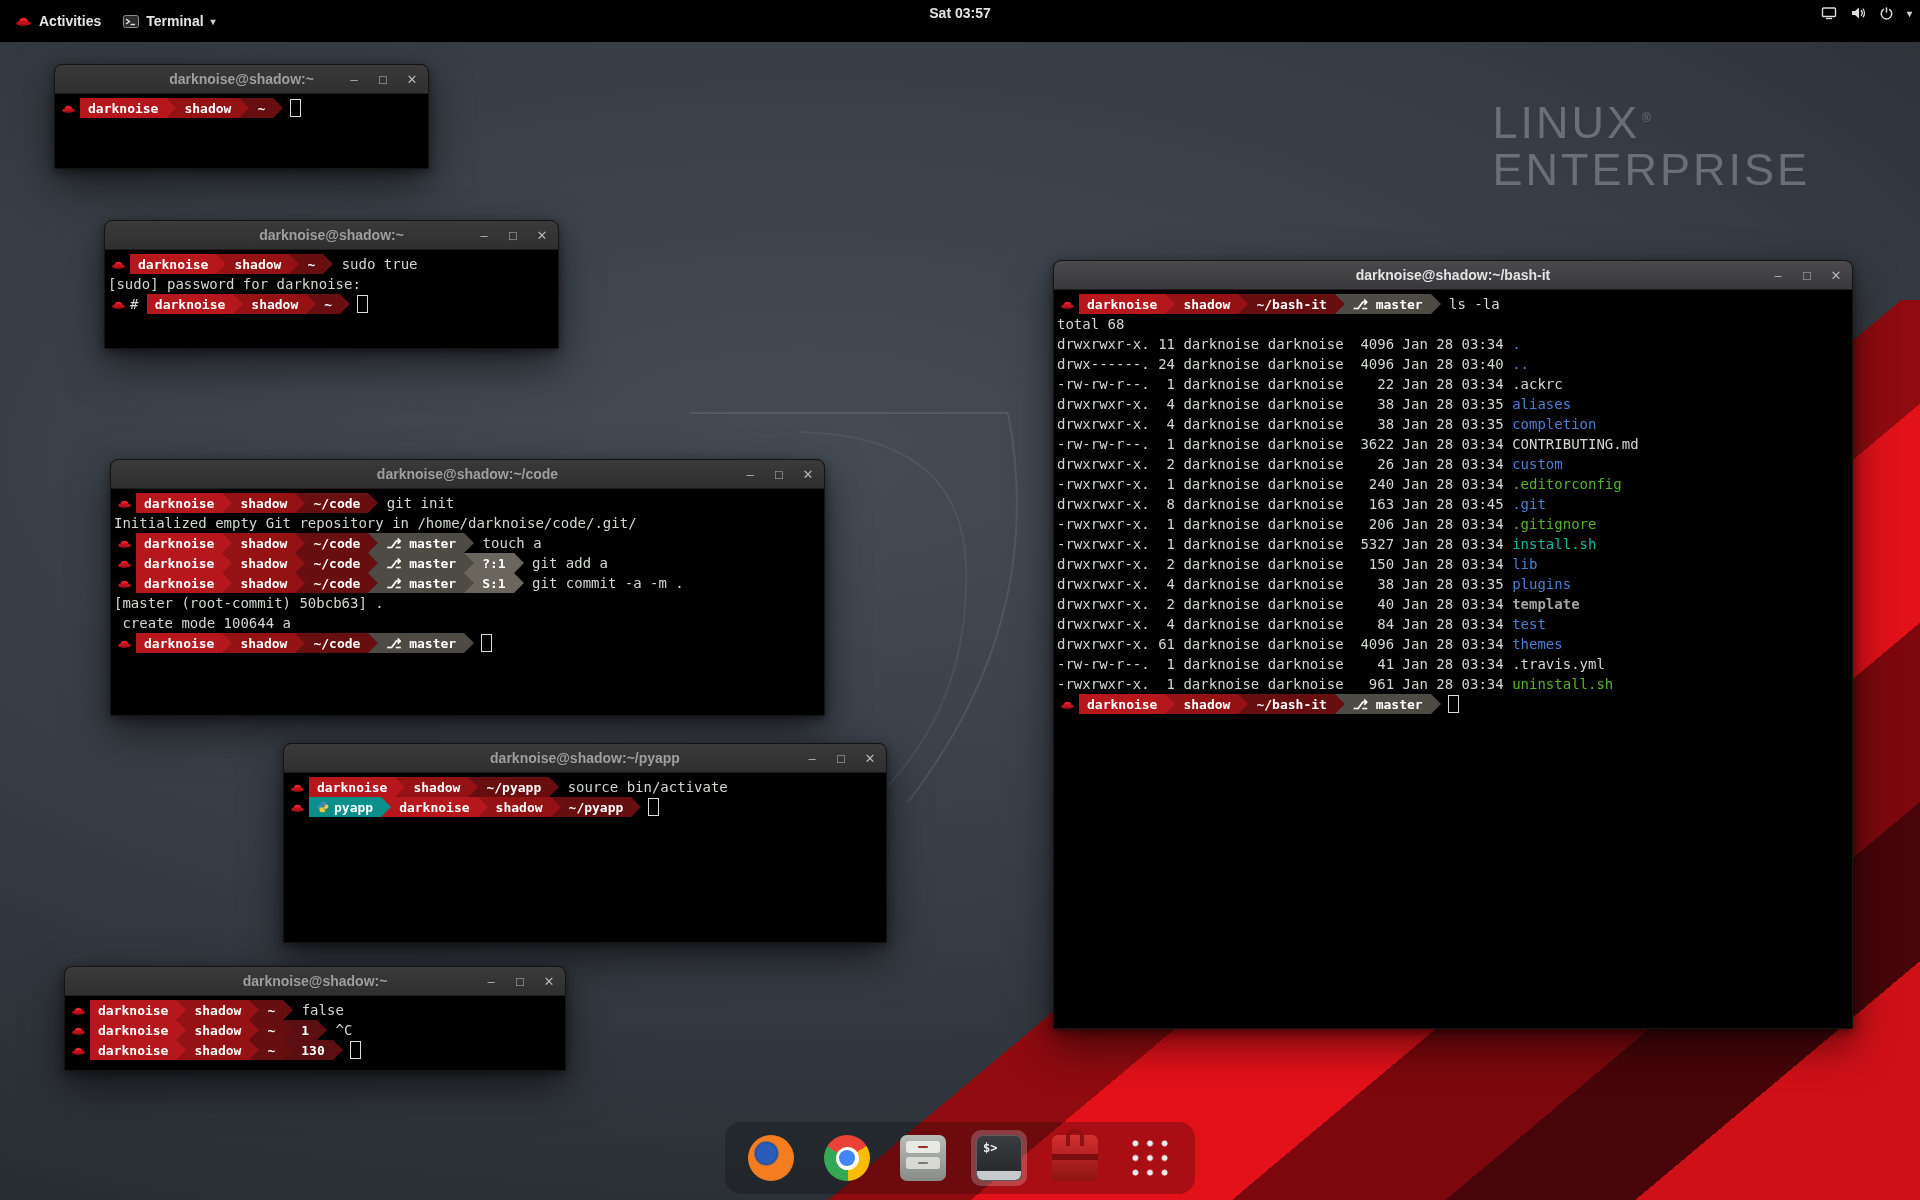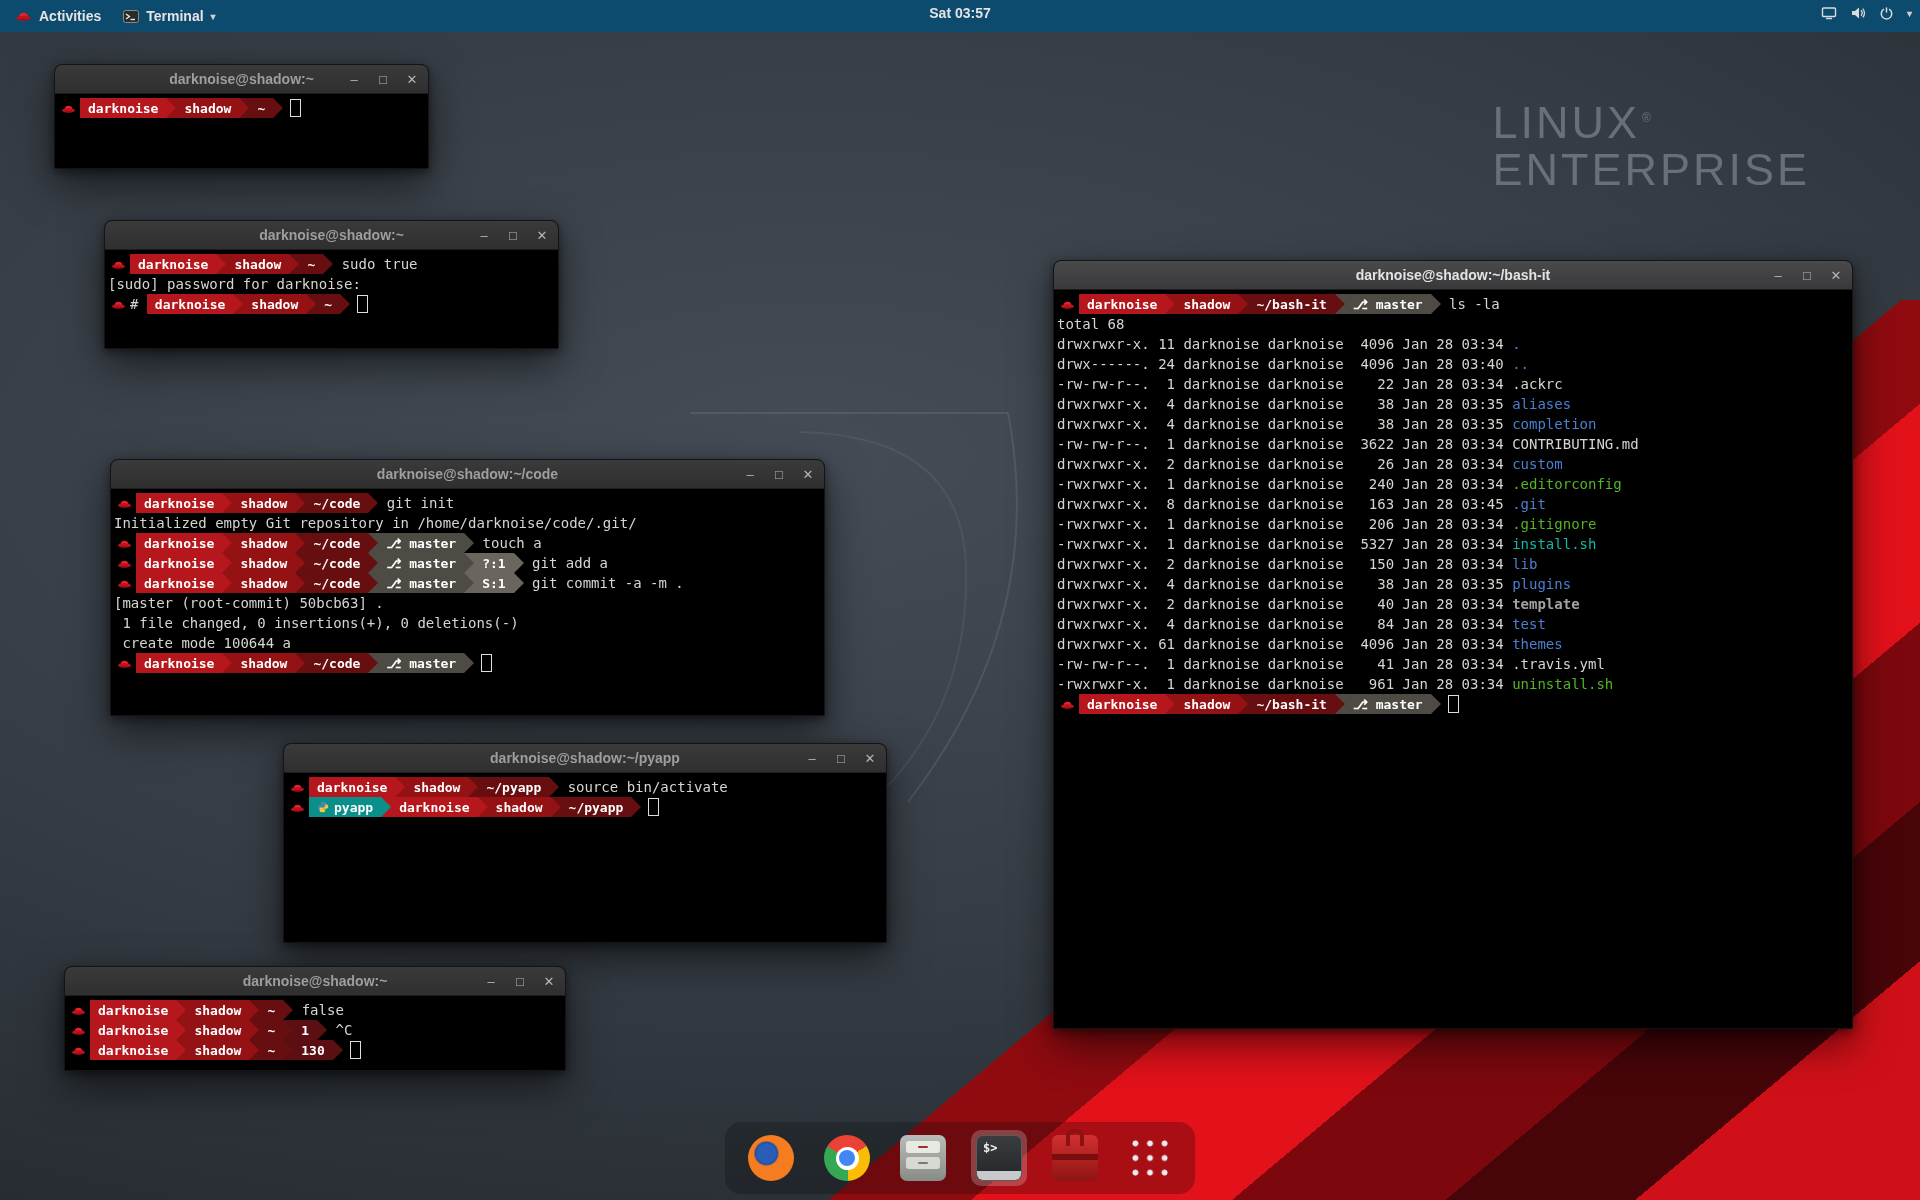--- a/index.html
+++ b/index.html
@@ -4,21 +4,21 @@
 <style>
   html,body{margin:0;padding:0;width:1920px;height:1200px;overflow:hidden;
     font-family:"Liberation Sans",sans-serif;background:#262b31;}
   #wallpaper{position:absolute;inset:0;
     background:radial-gradient(120% 90% at 42% 38%, #454c55 0%, #363c44 45%, #262b31 80%, #1e2228 100%);}
   #bg-lines{position:absolute;inset:0;z-index:1;pointer-events:none;}
   #stripes{position:absolute;right:0;bottom:0;width:1300px;height:900px;z-index:2;
     background:linear-gradient(140deg, rgba(0,0,0,0) 0 54%, #8f0b10 54% 60%, #e2111a 60% 71%,
       #7c080d 71% 80%, #470509 80% 88%, #d01018 88% 100%);}
   
-  #topbar{position:absolute;top:0;left:0;right:0;height:32px;background:#0c4a6e;z-index:60;
+  #topbar{position:absolute;top:0;left:0;right:0;height:42px;background:#000000;z-index:60;
     display:flex;align-items:center;color:#e4e4e4;font-size:14px;font-weight:600;}
   .tb-left{display:flex;align-items:center;height:100%;margin-left:4px;}
   .tb-item{display:flex;align-items:center;gap:7px;padding:0 11px;height:100%;}
   .tb-clock{position:absolute;left:50%;transform:translateX(-50%);top:0;height:26px;
     display:flex;align-items:center;}
   .tb-right{position:absolute;right:8px;top:0;height:26px;display:flex;align-items:center;gap:13px;}
   .tb-right svg{display:block;}
   .chev{font-size:10px;color:#cfcfcf;}
   
   #brand{position:absolute;top:100px;right:110px;z-index:3;color:#868d94;opacity:.62;}
@@ -210,21 +210,20 @@
               <path d="M4.5 9 Q5 3.2 10 3.2 Q15 3.2 15.5 9 Z" fill="#e8222c"></path>
               <ellipse cx="10" cy="9.6" rx="8.6" ry="3" fill="#c0121c"></ellipse>
               <path d="M1.4 9.6 Q10 13.8 18.6 9.6 Q10 11.9 1.4 9.6 Z" fill="#8c0a10"></path>
             </svg></span><span class="seg" style="background: rgb(181, 23, 29);">darknoise</span><span class="sep" style="border-left-color: rgb(181, 23, 29); background: rgb(148, 17, 20);"></span><span class="seg" style="background: rgb(148, 17, 20);">shadow</span><span class="sep" style="border-left-color: rgb(148, 17, 20); background: rgb(102, 14, 16);"></span><span class="seg" style="background: rgb(102, 14, 16);">~/code</span><span class="sep" style="border-left-color: rgb(102, 14, 16); background: rgb(78, 74, 68);"></span><span class="seg" style="background: rgb(78, 74, 68);">⎇ master</span><span class="sep" style="border-left-color: rgb(78, 74, 68); background: rgb(106, 101, 93);"></span><span class="seg" style="background: rgb(106, 101, 93);">?:1</span><span class="sep" style="border-left-color: rgb(106, 101, 93); background: transparent;"></span><span class="ttext"> git add a</span></div>
         <div class="tline"><span class="picon"><svg viewBox="0 0 20 14" width="15" height="11">
               <path d="M4.5 9 Q5 3.2 10 3.2 Q15 3.2 15.5 9 Z" fill="#e8222c"></path>
               <ellipse cx="10" cy="9.6" rx="8.6" ry="3" fill="#c0121c"></ellipse>
               <path d="M1.4 9.6 Q10 13.8 18.6 9.6 Q10 11.9 1.4 9.6 Z" fill="#8c0a10"></path>
             </svg></span><span class="seg" style="background: rgb(181, 23, 29);">darknoise</span><span class="sep" style="border-left-color: rgb(181, 23, 29); background: rgb(148, 17, 20);"></span><span class="seg" style="background: rgb(148, 17, 20);">shadow</span><span class="sep" style="border-left-color: rgb(148, 17, 20); background: rgb(102, 14, 16);"></span><span class="seg" style="background: rgb(102, 14, 16);">~/code</span><span class="sep" style="border-left-color: rgb(102, 14, 16); background: rgb(78, 74, 68);"></span><span class="seg" style="background: rgb(78, 74, 68);">⎇ master</span><span class="sep" style="border-left-color: rgb(78, 74, 68); background: rgb(106, 101, 93);"></span><span class="seg" style="background: rgb(106, 101, 93);">S:1</span><span class="sep" style="border-left-color: rgb(106, 101, 93); background: transparent;"></span><span class="ttext"> git commit -a -m .</span></div>
         <div class="tline"><span class="ttext">[master (root-commit) 50bcb63] .</span></div>
-        <div class="tline"><span class="ttext"> 1 file changed, 0 insertions(+), 0 deletions(-)</span></div>
         <div class="tline"><span class="ttext"> create mode 100644 a</span></div>
         <div class="tline"><span class="picon"><svg viewBox="0 0 20 14" width="15" height="11">
               <path d="M4.5 9 Q5 3.2 10 3.2 Q15 3.2 15.5 9 Z" fill="#e8222c"></path>
               <ellipse cx="10" cy="9.6" rx="8.6" ry="3" fill="#c0121c"></ellipse>
               <path d="M1.4 9.6 Q10 13.8 18.6 9.6 Q10 11.9 1.4 9.6 Z" fill="#8c0a10"></path>
             </svg></span><span class="seg" style="background: rgb(181, 23, 29);">darknoise</span><span class="sep" style="border-left-color: rgb(181, 23, 29); background: rgb(148, 17, 20);"></span><span class="seg" style="background: rgb(148, 17, 20);">shadow</span><span class="sep" style="border-left-color: rgb(148, 17, 20); background: rgb(102, 14, 16);"></span><span class="seg" style="background: rgb(102, 14, 16);">~/code</span><span class="sep" style="border-left-color: rgb(102, 14, 16); background: rgb(78, 74, 68);"></span><span class="seg" style="background: rgb(78, 74, 68);">⎇ master</span><span class="sep" style="border-left-color: rgb(78, 74, 68); background: transparent;"></span><span class="cursor"></span></div>
       </div>
     </div>
     <div class="window" style="left: 283px; top: 743px; width: 602px; height: 198px;">
       <div class="titlebar">

